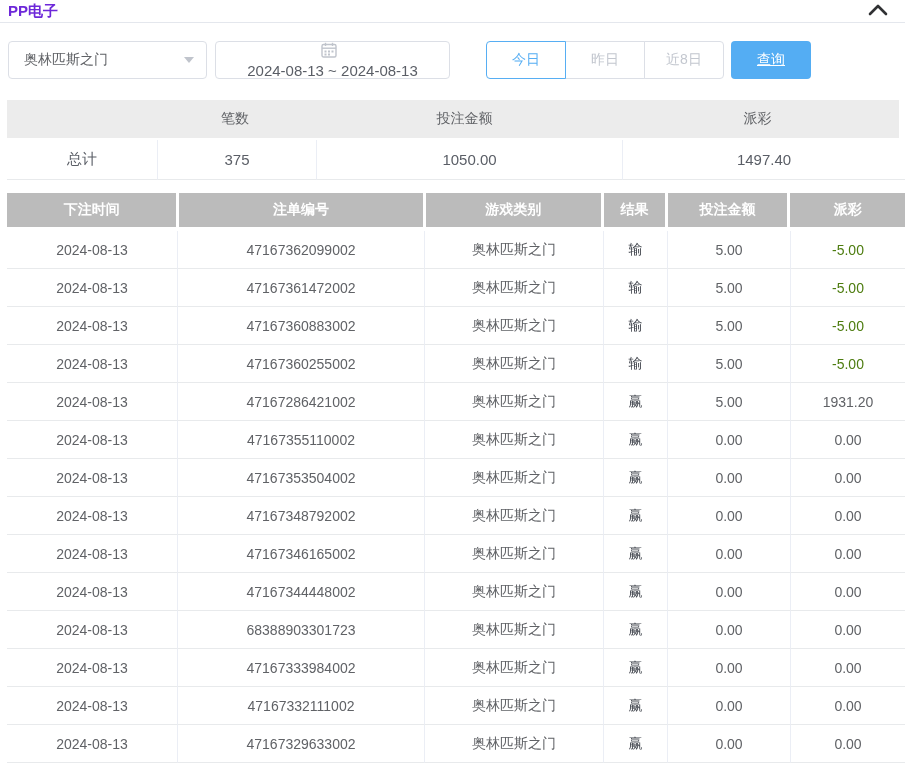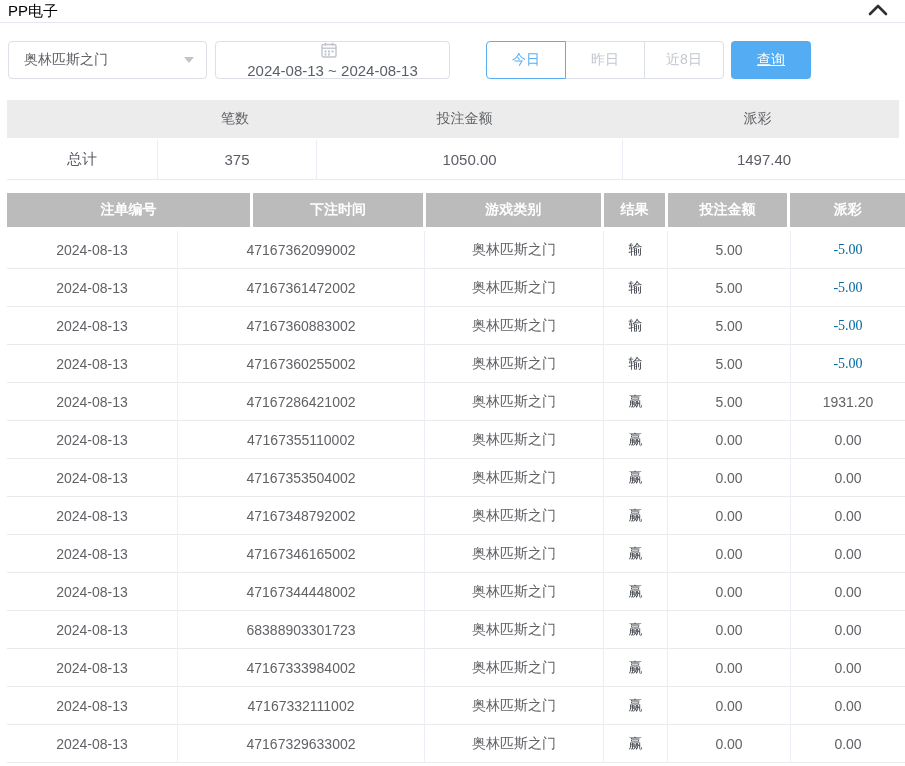--- a/index.html
+++ b/index.html
@@ -2,21 +2,21 @@
 <html><head>
 <meta charset="utf-8">
 <style>
   * { box-sizing: border-box; margin: 0; padding: 0; }
   html, body { width: 905px; height: 766px; overflow: hidden; background: #fff;
     font-family: "Liberation Sans", "DejaVu Sans", sans-serif; }
 
   
   .panel-head { display: flex; justify-content: space-between; align-items: center;
     padding: 3px 16px 3px 8px; height: 23px; border-bottom: 1px solid #e4e7ed; }
-  .panel-title { font-size: 15px; font-weight: normal; color: #000000; }
+  .panel-title { font-size: 15px; font-weight: bold; color: #6d28d9; }
   .collapse-btn { width: 22px; height: 16px; cursor: pointer; display: flex;
     align-items: center; justify-content: center; background: none; border: none; }
 
   
   .controls { display: flex; align-items: center; margin: 18px 8px 0 8px; height: 38px; }
   .select-box { width: 199px; height: 38px; border: 1px solid #dcdfe6; border-radius: 4px;
     display: flex; align-items: center; justify-content: space-between;
     padding: 0 12px 0 15px; cursor: pointer; background: #fff; }
   .select-box .sel-text { font-size: 14px; color: #606266; }
   .caret-down { width: 0; height: 0; border-left: 5px solid transparent;
@@ -58,21 +58,21 @@
   .d-head { display: flex; }
   .d-head .cell { background: #bbbbbb; height: 34px; display: flex; align-items: center;
     justify-content: center; font-size: 14px; font-weight: bold; color: #fff; }
   .d-head .cell + .cell { margin-left: 3px; }
   .d-body { margin-top: 4px; }
   .trow { display: flex; }
   .trow .td { height: 38px; display: flex; align-items: center; justify-content: center;
     font-size: 14px; color: #606266; border-bottom: 1px solid #e8eaec; }
   .trow .td + .td { border-left: 1px solid #ebeef5; }
   .trow .td.c-result { color: #444850; }
-  .trow .td.neg { color: #0369a1; font-family: Liberation Serif, serif; }
+  .trow .td.neg { color: #4d7c0f; }
   .dc1 { width: 170px; } .dc2 { width: 244px; } .dc3 { width: 176px; }
   .dc4 { width: 61px; } .dc5 { width: 120px; } .dc6 { width: 115px; }
   .d-body .dc2 { width: 247px; } .d-body .dc3 { width: 179px; }
   .d-body .dc4 { width: 64px; } .d-body .dc5 { width: 123px; }
 </style>
 </head>
 <body>
 
 <div class="panel-head">
   <span class="panel-title">PP电子</span>
@@ -127,22 +127,22 @@
   <div class="s-body">
     <div class="cell sc1">总计</div>
     <div class="cell sc2">375</div>
     <div class="cell sc3">1050.00</div>
     <div class="cell sc4">1497.40</div>
   </div>
 </div>
 
 <div class="dtable">
   <div class="d-head">
+    <div class="cell dc1">下注时间</div>
     <div class="cell dc2">注单编号</div>
-    <div class="cell dc1">下注时间</div>
     <div class="cell dc3">游戏类别</div>
     <div class="cell dc4">结果</div>
     <div class="cell dc5">投注金额</div>
     <div class="cell dc6">派彩</div>
   </div>
   <div class="d-body">
   <div class="trow">
     <div class="td dc1">2024-08-13</div>
     <div class="td dc2">47167362099002</div>
     <div class="td dc3">奥林匹斯之门</div>

